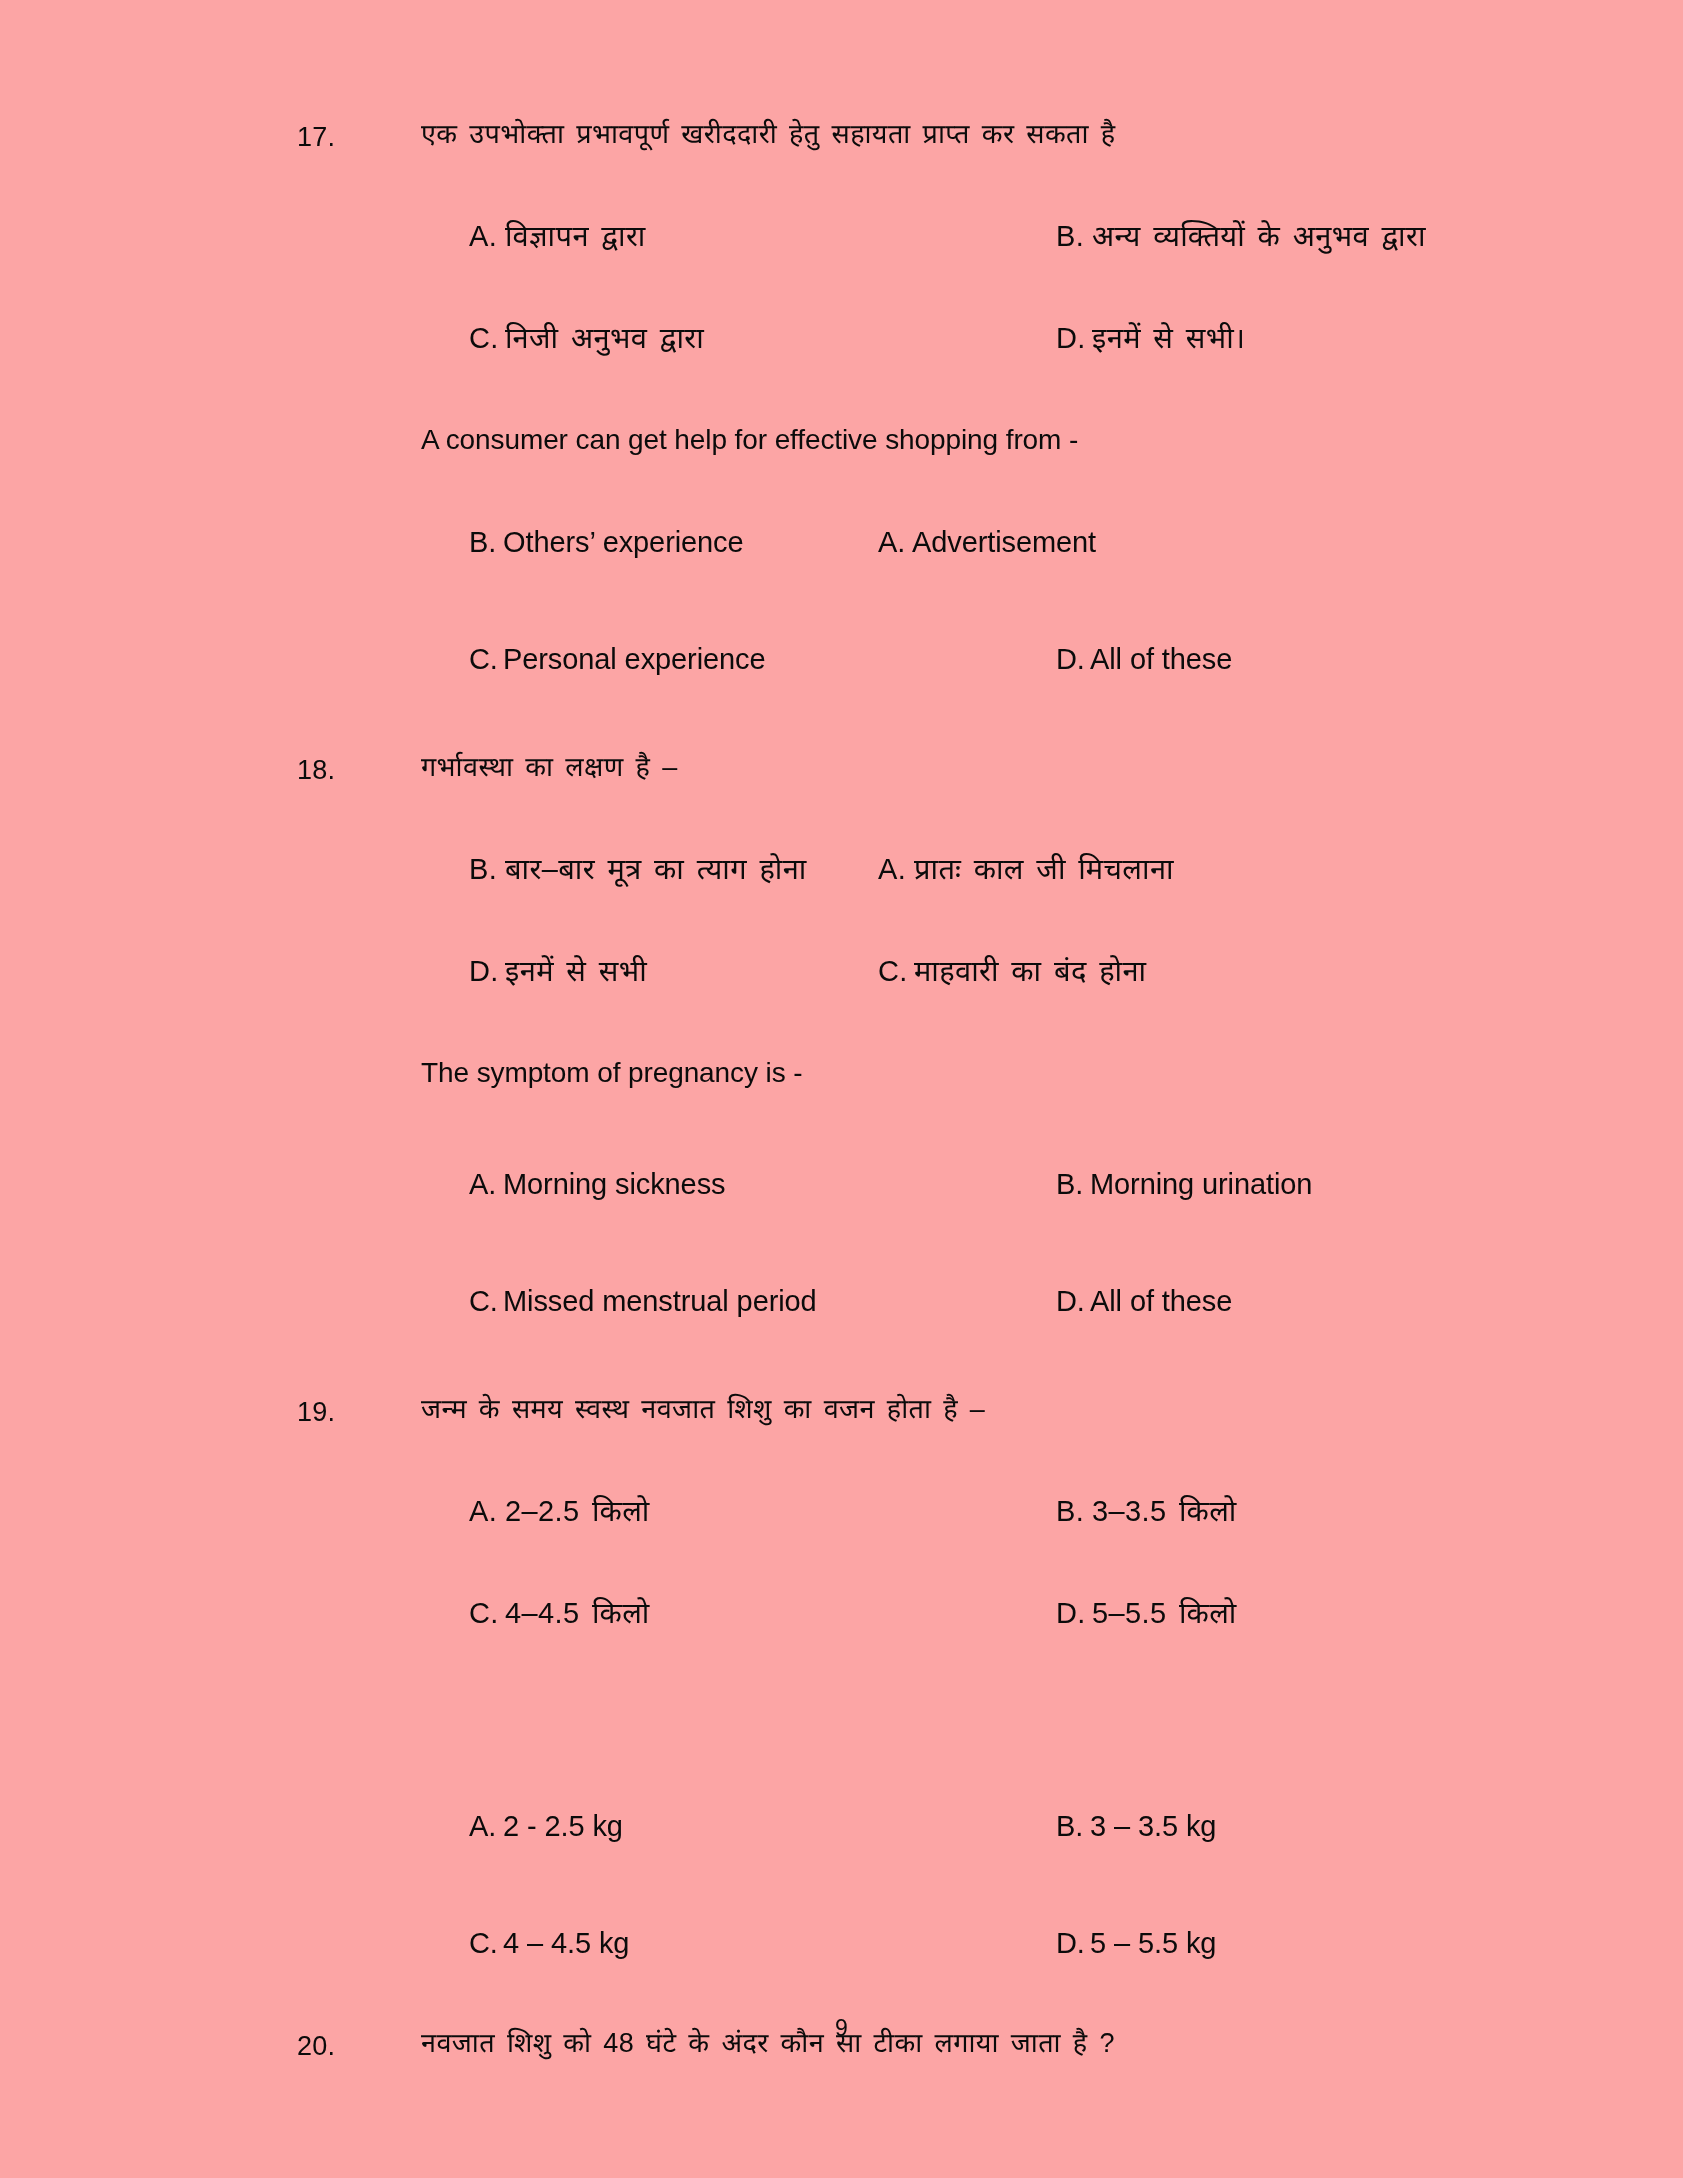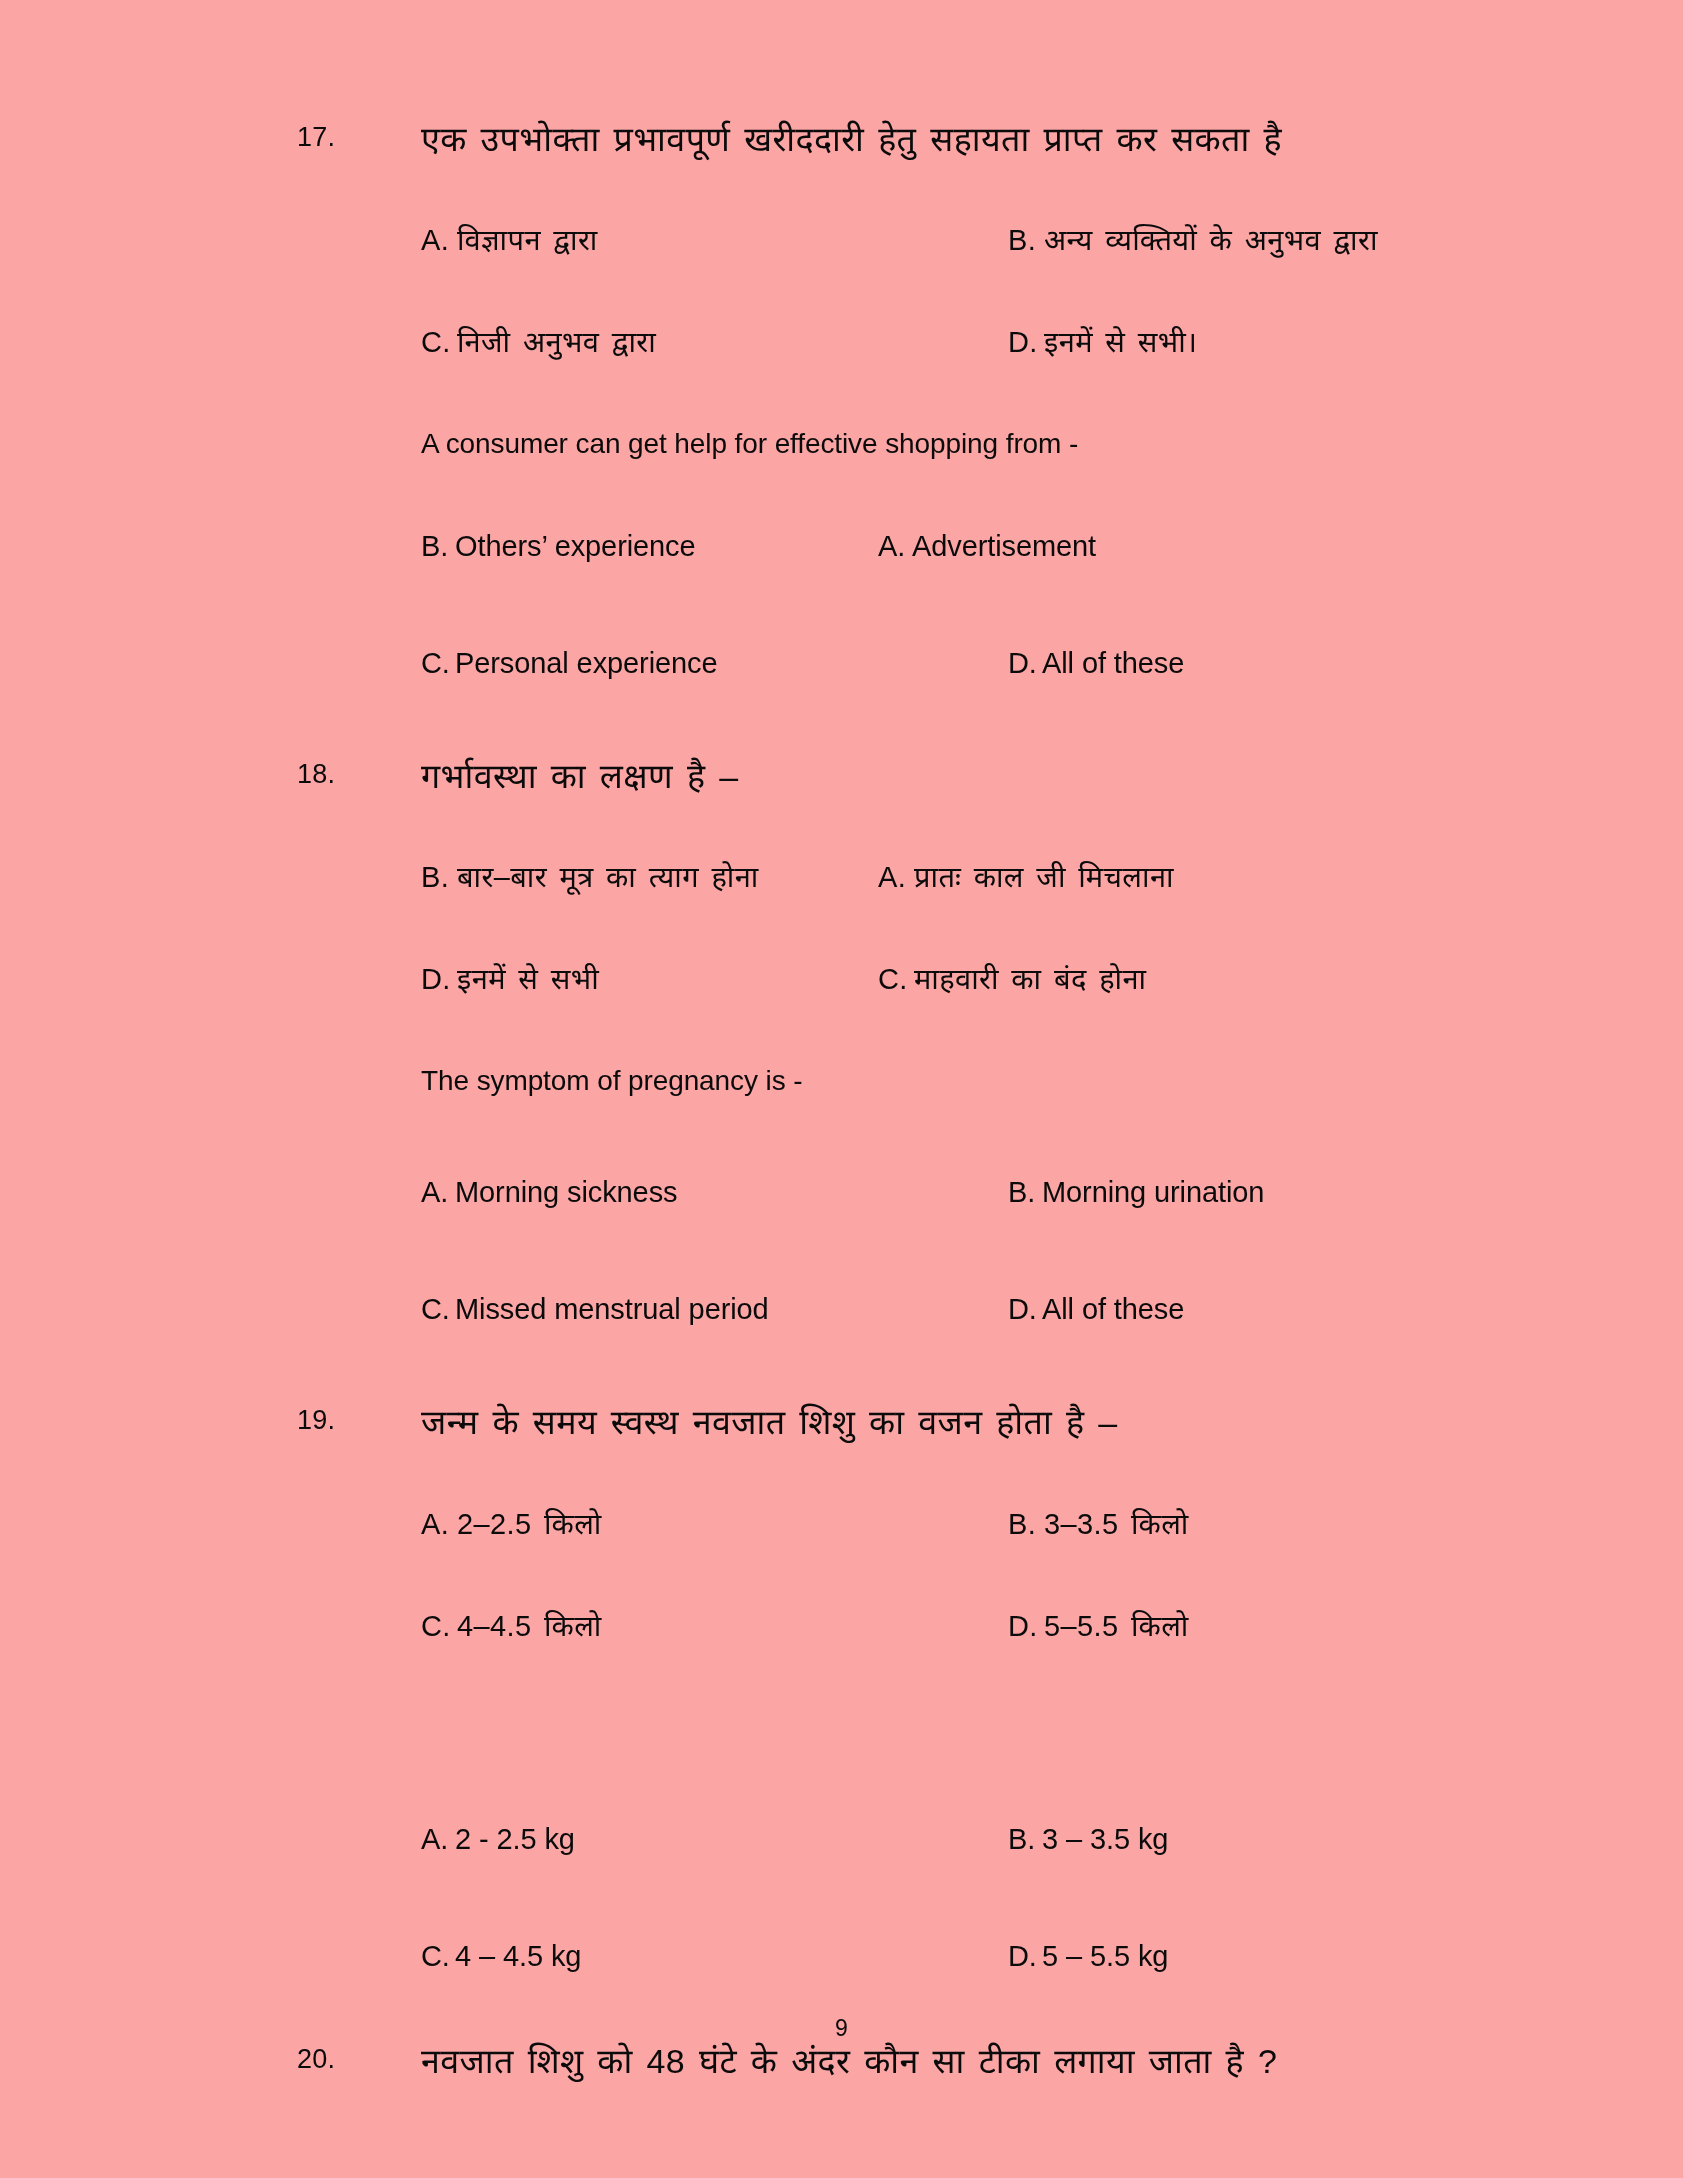--- a/index.html
+++ b/index.html
@@ -55,34 +55,35 @@
   }
 
   .qtext {
     font-size: 30px;
     line-height: 1.3;
     white-space: nowrap;
   }
 
   .hindi {
     font-family: "Liberation Sans", "DejaVu Sans", sans-serif;
-    font-size: 34px;
+    font-size: 27px;
     letter-spacing: 0.4px;
     word-spacing: 4px;
   }
 
   .english {
     font-family: "Liberation Sans", "DejaVu Sans", sans-serif;
     font-size: 28px;
     letter-spacing: -0.1px;
   }
 
   .optrow {
     display: flex;
     align-items: flex-start;
+    margin-left: 48px;
   }
 
   .opt {
     font-size: 29px;
     line-height: 1.3;
     white-space: nowrap;
   }
 
   .opt-a, .opt-c { flex: 0 0 587px; }
   .opt-b, .opt-d { flex: 1 1 auto; }

